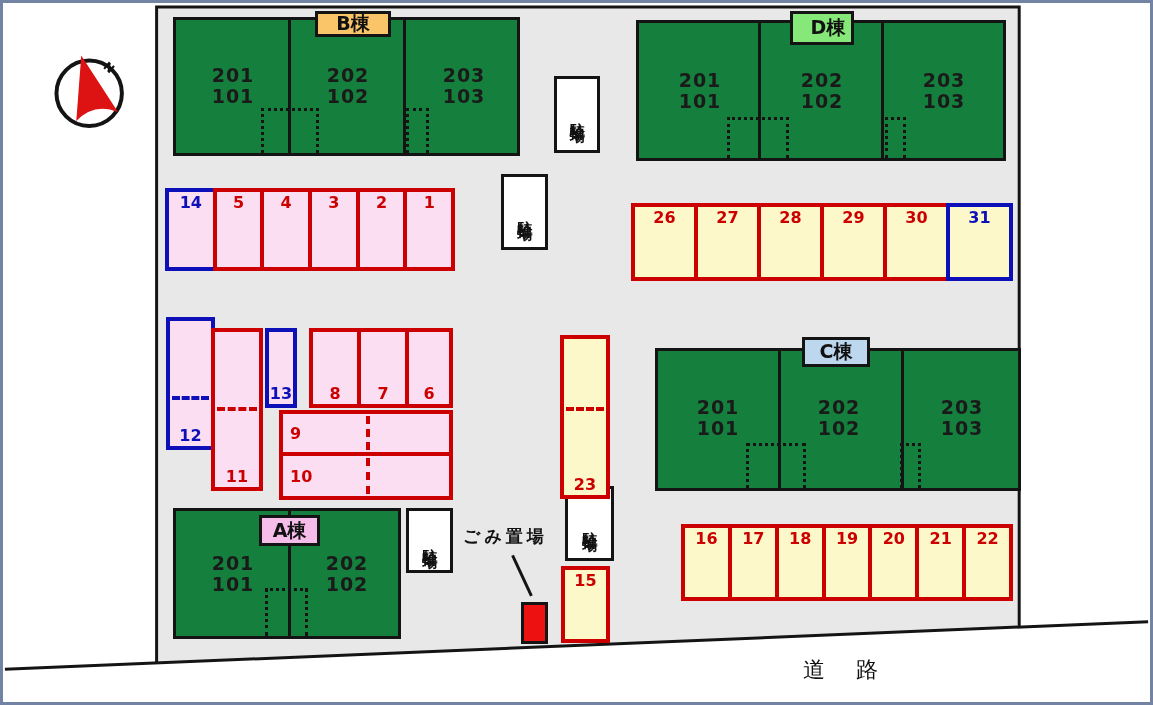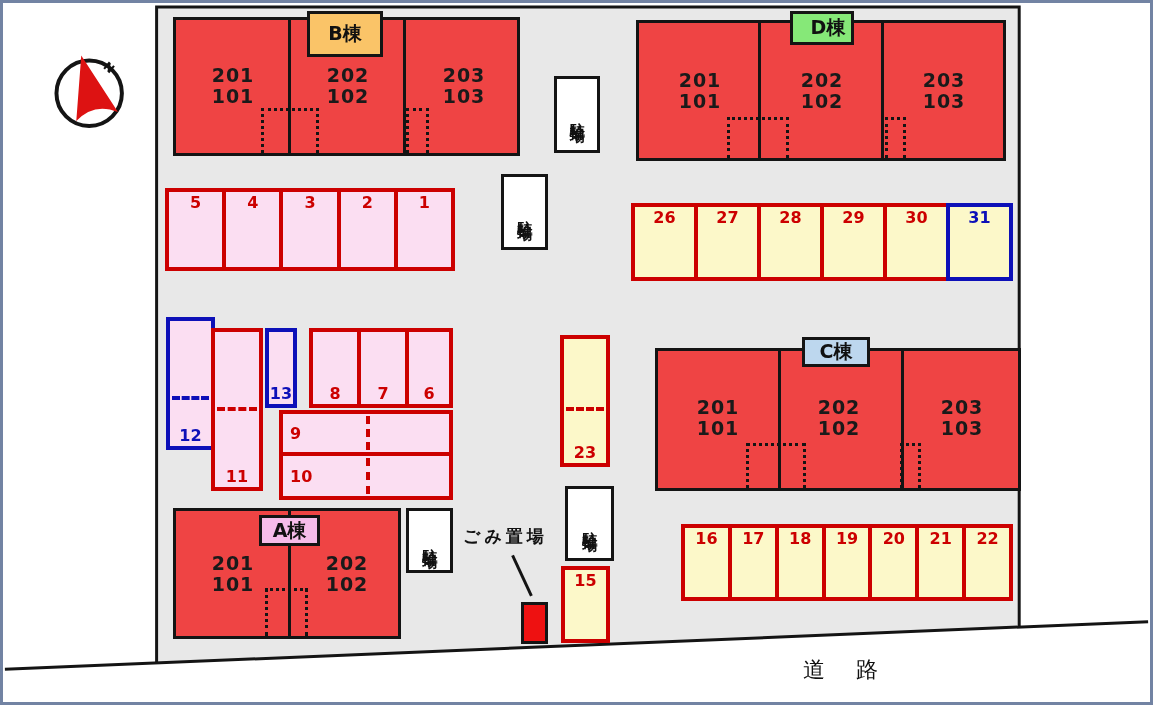--- a/index.html
+++ b/index.html
@@ -1,20 +1,20 @@
 <!DOCTYPE html>
 <html><head>
 <meta charset="utf-8">
 <style>
   html,body{margin:0;padding:0;background:#fff;font-family:"DejaVu Sans",sans-serif;}
   .stage{position:relative;width:1153px;height:705px;border:3px solid #7283a3;box-sizing:border-box;background:#fff;overflow:hidden;}
   .bg{position:absolute;left:0;top:0;width:100%;height:100%;}
 
   
-  .building{position:absolute;background:#ef4444;border:3px solid #141414;box-sizing:border-box;}
+  .building{position:absolute;background:#15803d;border:3px solid #141414;box-sizing:border-box;}
   .divider{position:absolute;top:0;bottom:0;width:3px;background:#141414;}
   .unit-label{position:absolute;transform:translate(-50%,-50%);font-weight:bold;font-size:19px;line-height:1.12;color:#1a1a1a;white-space:pre-line;text-align:left;letter-spacing:1px;}
   .entrance{position:absolute;border:3px dotted #141414;border-bottom:none;box-sizing:border-box;}
   .btag{position:absolute;border:3px solid #141414;box-sizing:border-box;display:flex;align-items:center;justify-content:center;font-size:19px;font-weight:600;color:#111;}
   .btag.b{background:#fac468;} .btag.d{background:#86e878;padding-left:12px;} .btag.c{background:#bdd7ee;} .btag.a{background:#f6bcea;}
 
   
   .prow{position:absolute;display:flex;}
   .ps{box-sizing:border-box;border:4px solid #cc0000;color:#cc0000;background:#fbdef2;display:flex;position:relative;flex:1;}
   .prow .ps + .ps{margin-left:-4px;}
@@ -57,21 +57,21 @@
     <div class="divider" style="left:227px"></div>
     <span class="unit-label" style="left:57px;top:66px">201
 101</span>
     <span class="unit-label" style="left:172px;top:66px">202
 102</span>
     <span class="unit-label" style="left:288px;top:66px">203
 103</span>
     <div class="entrance" style="left:85px;top:88px;width:58px;height:45px"></div>
     <div class="entrance" style="left:230px;top:88px;width:23px;height:45px"></div>
   </div>
-  <div class="btag b" style="left:304px;top:8px;width:76px;height:46px">B棟</div>
+  <div class="btag b" style="left:312px;top:8px;width:76px;height:26px">B棟</div>
 
   <div class="building" style="left:633px;top:17px;width:370px;height:141px">
     <div class="divider" style="left:119px"></div>
     <div class="divider" style="left:242px"></div>
     <span class="unit-label" style="left:61px;top:68px">201
 101</span>
     <span class="unit-label" style="left:183px;top:68px">202
 102</span>
     <span class="unit-label" style="left:305px;top:68px">203
 103</span>
@@ -103,20 +103,23 @@
     <div class="entrance" style="left:89px;top:77px;width:43px;height:48px"></div>
   </div>
   <div class="btag a" style="left:256px;top:512px;width:61px;height:31px">A棟</div>
 
   <div class="bikebox" style="left:551px;top:73px;width:46px;height:77px">駐輪場</div>
   <div class="bikebox" style="left:498px;top:171px;width:47px;height:76px">駐輪場</div>
   <div class="bikebox" style="left:403px;top:505px;width:47px;height:65px">駐輪場</div>
   <div class="bikebox" style="left:562px;top:483px;width:49px;height:75px">駐輪場</div>
 
   <div class="prow" style="left:162px;top:185px;width:290px;height:83px">
+    <div class="ps blue top">
+        <span class="num">14</span>
+      </div>
     <div class="ps top">
         <span class="num">5</span>
       </div>
     <div class="ps top">
         <span class="num">4</span>
       </div>
     <div class="ps top">
         <span class="num">3</span>
       </div>
     <div class="ps top">
@@ -196,21 +199,21 @@
 
   <div class="ps abs midleft" style="left:276px;top:407px;width:174px;height:46px">
     <div class="vdash" style="left:83px"></div>
     <span class="num">9</span>
   </div>
   <div class="ps abs midleft" style="left:276px;top:449px;width:174px;height:48px">
     <div class="vdash" style="left:83px"></div>
     <span class="num">10</span>
   </div>
 
-  <div class="ps abs yellow bottom" style="left:557px;top:332px;width:50px;height:132px">
+  <div class="ps abs yellow bottom" style="left:557px;top:332px;width:50px;height:164px">
     <div class="hdash" style="top:68px"></div>
     <span class="num">23</span>
   </div>
   <div class="ps abs yellow top" style="left:558px;top:563px;width:49px;height:77px">
     <span class="num">15</span>
   </div>
 
   <span class="garbage-label" style="left:460px;top:522px">ごみ置場</span>
   <div class="garbage-box" style="left:518px;top:599px;width:27px;height:42px"></div>
 

